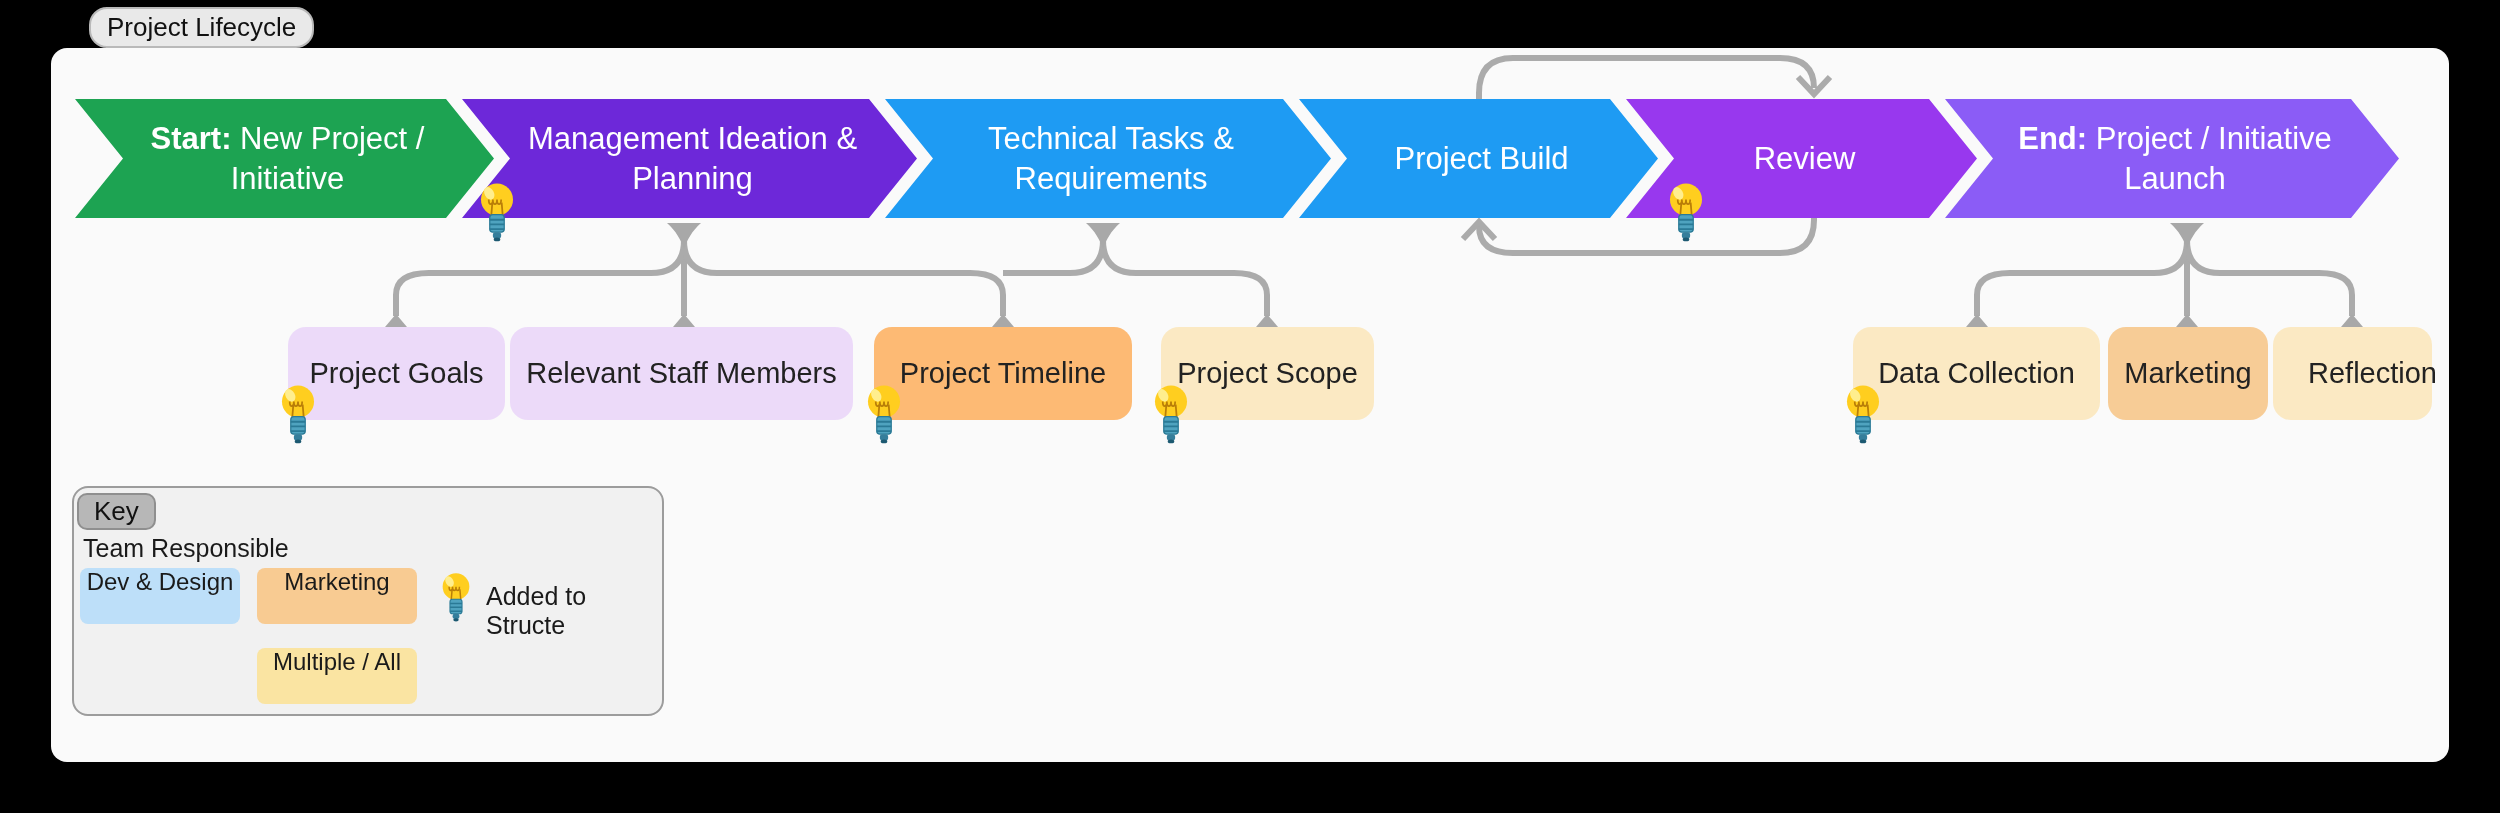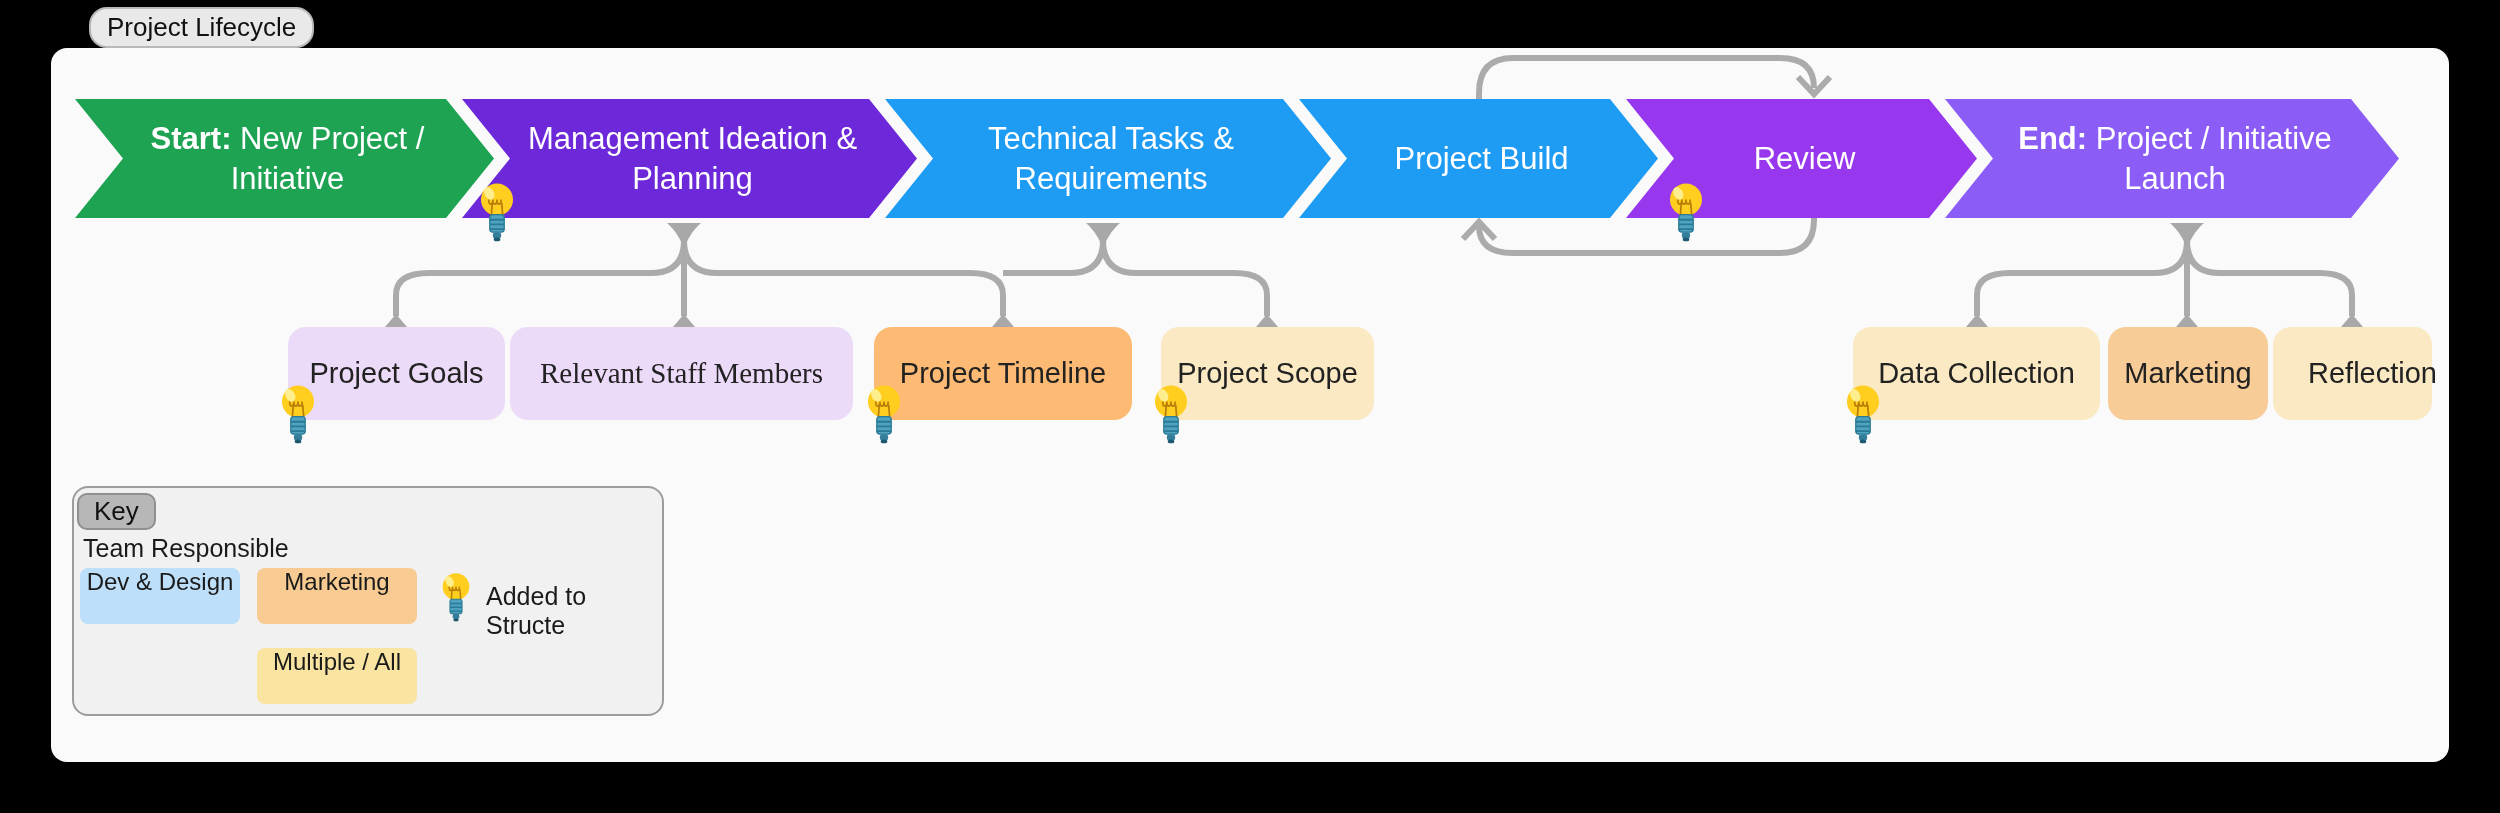--- a/index.html
+++ b/index.html
@@ -138,21 +138,21 @@
   <div class="stage" style="left: 1894px; width: 454px; padding: 0px 46px 0px 52px; background: #8b5cf6;">
     <div>
       <span class="prefix">End:</span>
       <span>Project / Initiative Launch</span>
     </div>
   </div>
 
   <div class="node" style="left: 237px; width: 217px; background: rgb(236, 218, 249);">
     <span>Project Goals</span>
   </div>
-  <div class="node" style="left: 459px; width: 343px; background: rgb(236, 218, 249); font-family: Liberation Serif, serif;">
+  <div class="node" style="left: 459px; width: 343px; background: rgb(236, 218, 249);">
     <span>Relevant Staff Members</span>
   </div>
   <div class="node" style="left: 823px; width: 258px; background: #fdba74;">
     <span>Project Timeline</span>
   </div>
   <div class="node" style="left: 1110px; width: 213px; background: rgb(251, 233, 195);">
     <span>Project Scope</span>
   </div>
   <div class="node" style="left: 1802px; width: 247px; background: rgb(251, 233, 195);">
     <span>Data Collection</span>

